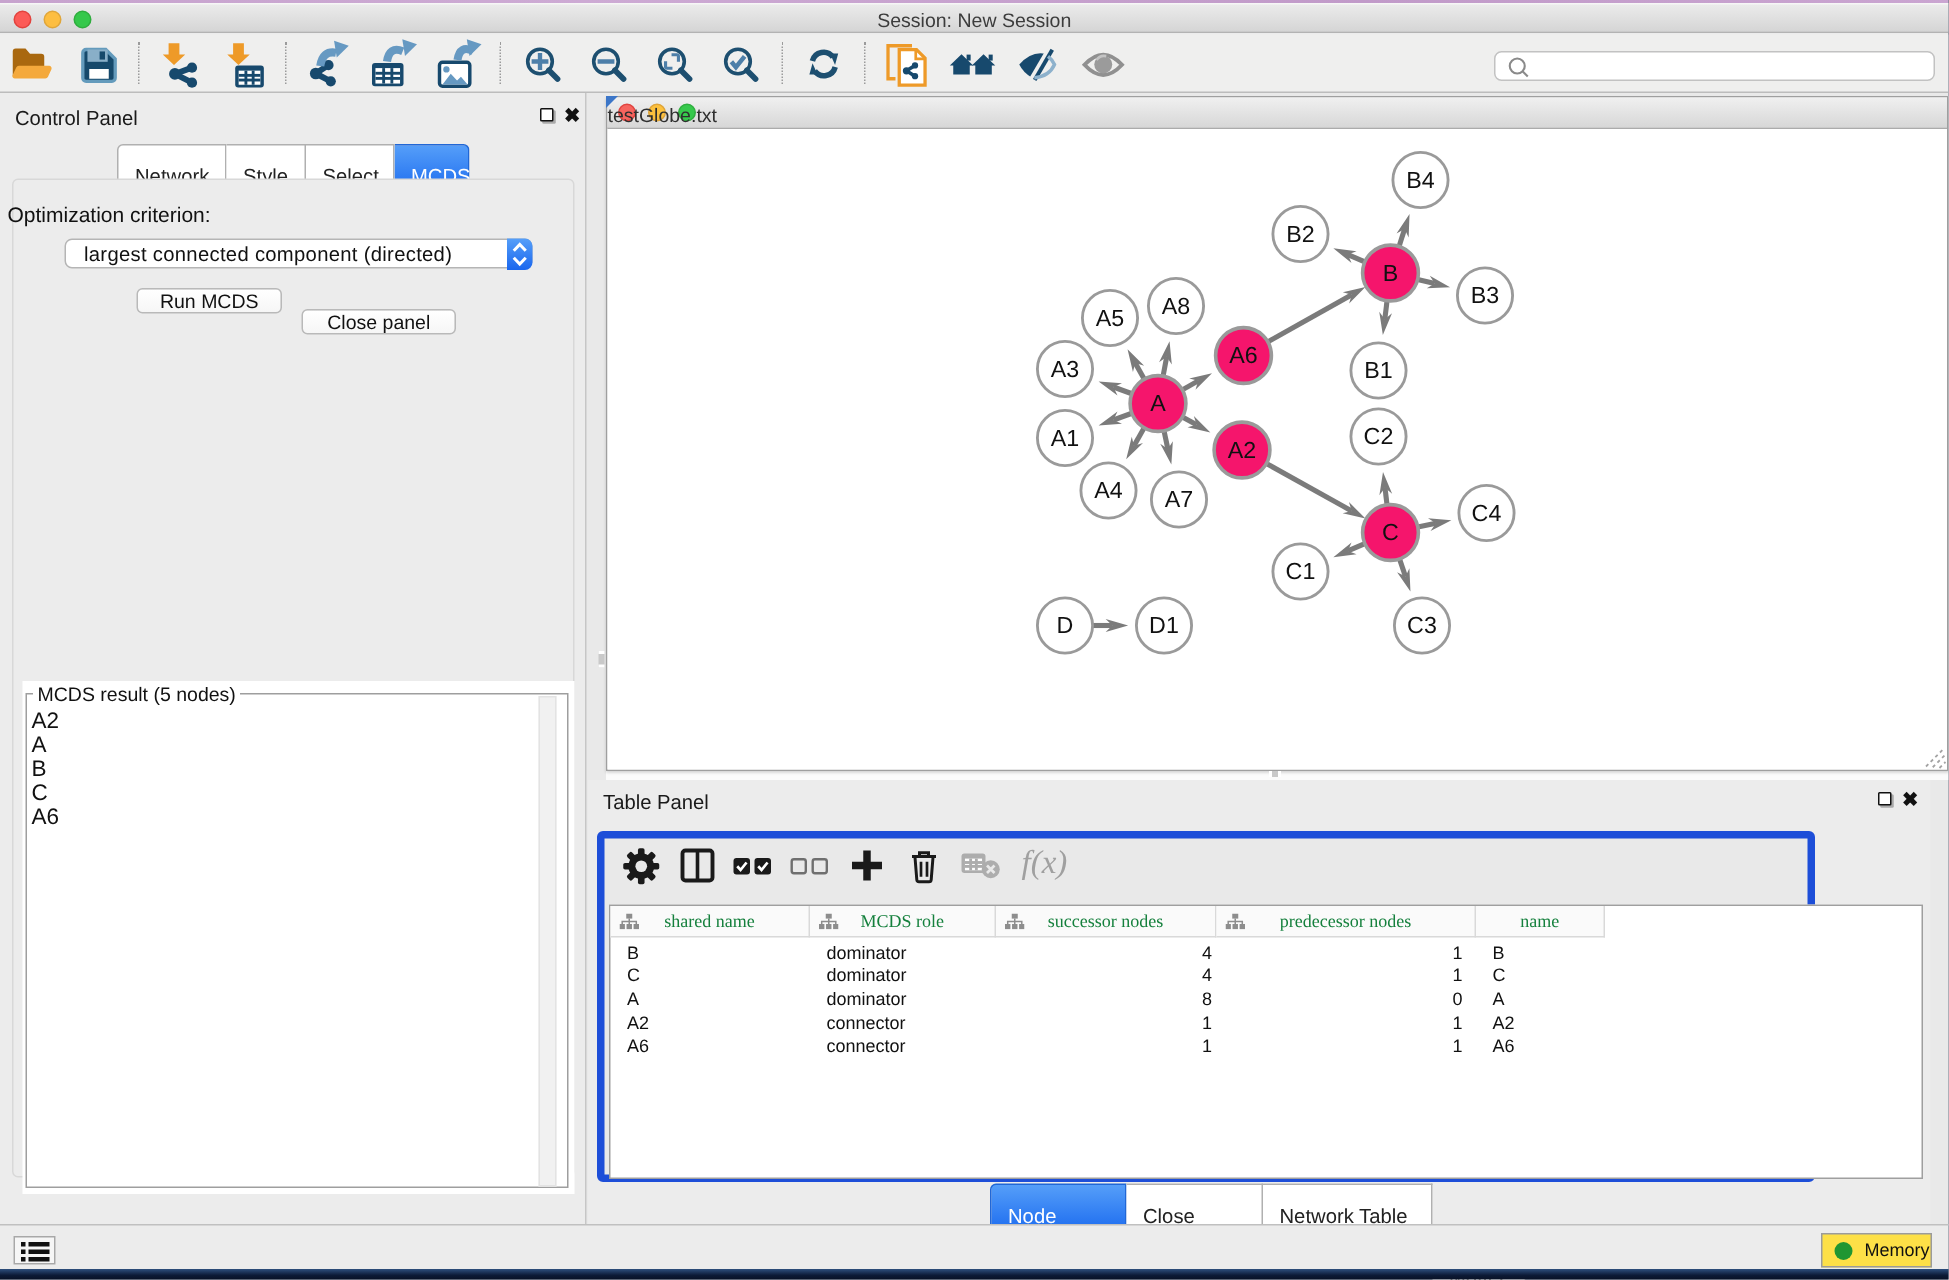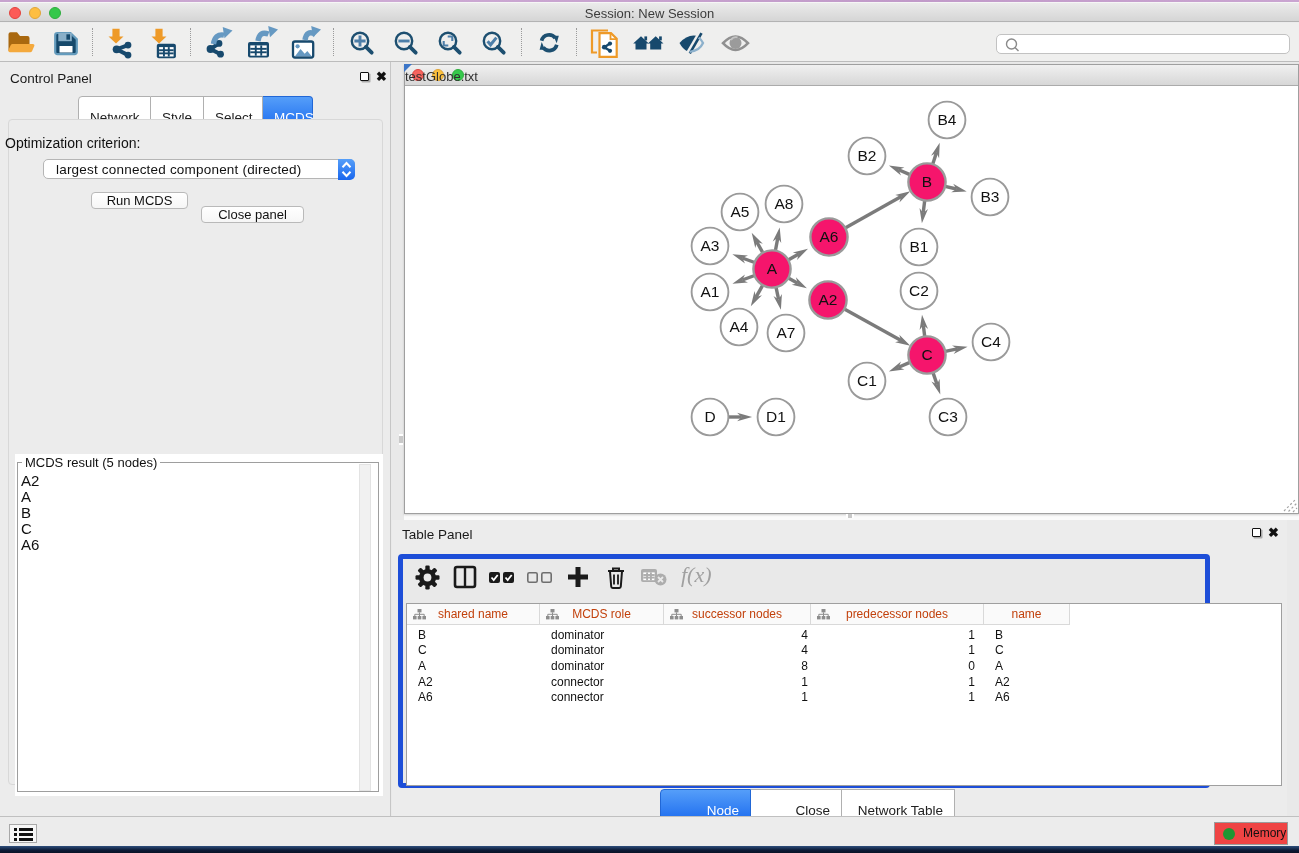--- a/index.html
+++ b/index.html
@@ -36,21 +36,21 @@
   #cpanel { left:0; top:0; width:391px; height:754px; background:#ececec;
     border-right:1px solid #c6c6c6; }
   #cpanel .phead { position:absolute; left:10px; top:9px; font-size:13.5px; color:#1a1a1a; }
   .fbtn-sq { position:absolute; width:9px; height:9px; border:1.5px solid #111;
      border-radius:1px; box-shadow:1.5px 1.5px 0 #aaa; background:#fff;}
   .fbtn-x { position:absolute; font-size:13px; font-weight:bold; color:#111; line-height:10px;}
   
   .segtabs { position:absolute; display:flex; height:20px; }
   .segtabs .seg { height:36px; line-height:19px; font-size:13.5px; color:#222;
     background:#fff; border:1px solid #b0b0b0; border-left:none; padding:11px;
-    text-align:right; }
+    text-align:left; }
   .segtabs .seg:first-child { border-left:1px solid #b0b0b0;
     border-radius:4px 0 0 4px; }
   .segtabs .seg:last-child { border-radius:0 4px 4px 0; }
   .segtabs .seg.sel { background:linear-gradient(#559ef9,#1767ee); color:#fff;
     border-color:#2167d6; }
   
   #cpinner { position:absolute; left:8px; top:57px; width:375px; height:666px;
     background:#ececec; border:1px solid #d8d8d8; border-radius:4px; }
   #optlabel { position:absolute; left:0; width:100%; top:73px; text-align:left;
     font-size:14px; color:#111; text-indent:5px; }
@@ -89,30 +89,30 @@
   
   #tpanel { left:392px; top:458px; width:895px; height:296px; background:#ececec; }
   #tpanel .phead { position:absolute; left:10px; top:7px; font-size:13.5px; color:#1a1a1a; }
   #tpbox { position:absolute; left:6px; top:34px; width:812px; height:234px;
     background:#e9e9e9; border:5px solid #1d4ed8; border-radius:4px; }
   #tptools { position:absolute; left:0; top:0; width:100%; height:43px; }
   #tptable { position:absolute; left:3px; top:44px; width:876px; height:183px;
     background:#fff; border:1px solid #9f9f9f; }
   .th { position:absolute; top:0; height:21px; background:#fafafa;
     border-right:1px solid #d9d9d9; border-bottom:1px solid #d9d9d9;
-    font-size:12px; color:#c2410c; text-align:center; line-height:21px; }
+    font-size:12px; color:#15803d; text-align:center; line-height:21px;font-family:Liberation Serif, serif; }
   .td { position:absolute; height:16px; font-size:12px; color:#111; line-height:16px; }
   
   
   #statusbar { left:0; top:814px; width:1299px; height:30px; background:#ececec;
     border-top:1px solid #c0c0c0; }
   #listbtn { position:absolute; left:9px; top:7px; width:28px; height:19px;
     background:#f6f6f6; border:1px solid #a8a8a8; }
   #membtn { position:absolute; left:1214px; top:5px; width:74px; height:23px;
-    background:#ef4444; border:1px solid #9b9b9b; font-size:12px; color:#111;
+    background:#fde047; border:1px solid #9b9b9b; font-size:12px; color:#111;
     line-height:21px; }
   #membtn .dot { position:absolute; left:8px; top:5px; width:12px; height:12px;
     border-radius:50%; background:#1f9632; }
 </style>
 </head>
 <body>
 <div class="abs" id="appwin">
   <div class="abs" id="titlebar">
     <div class="tl t1"></div>
       <div class="tl t2"></div>

